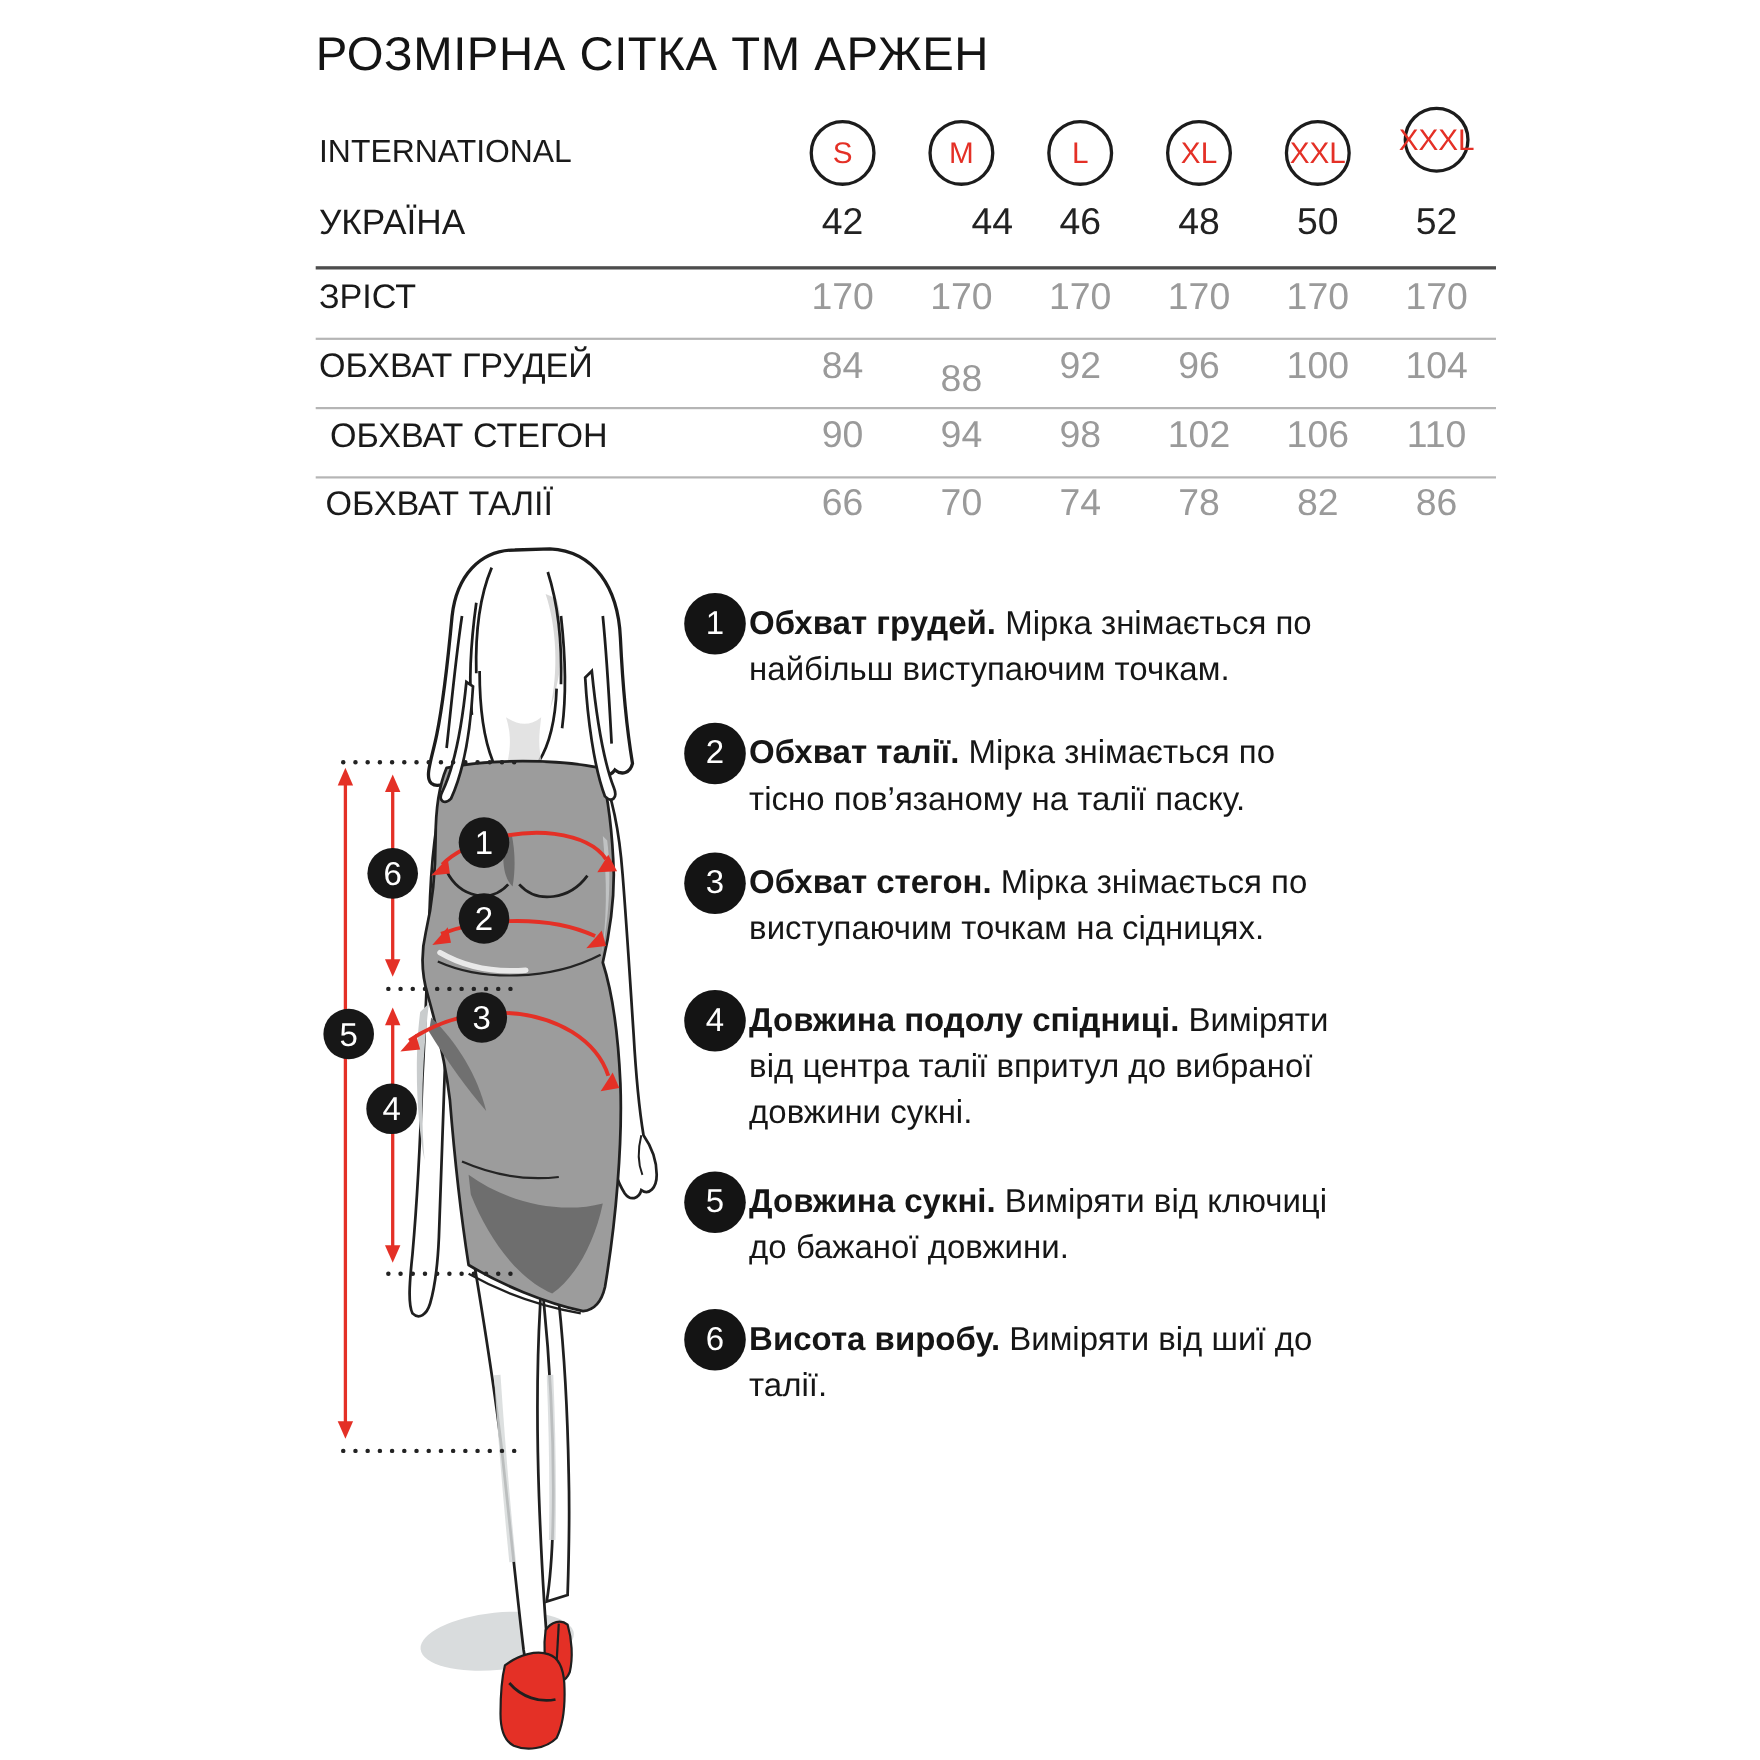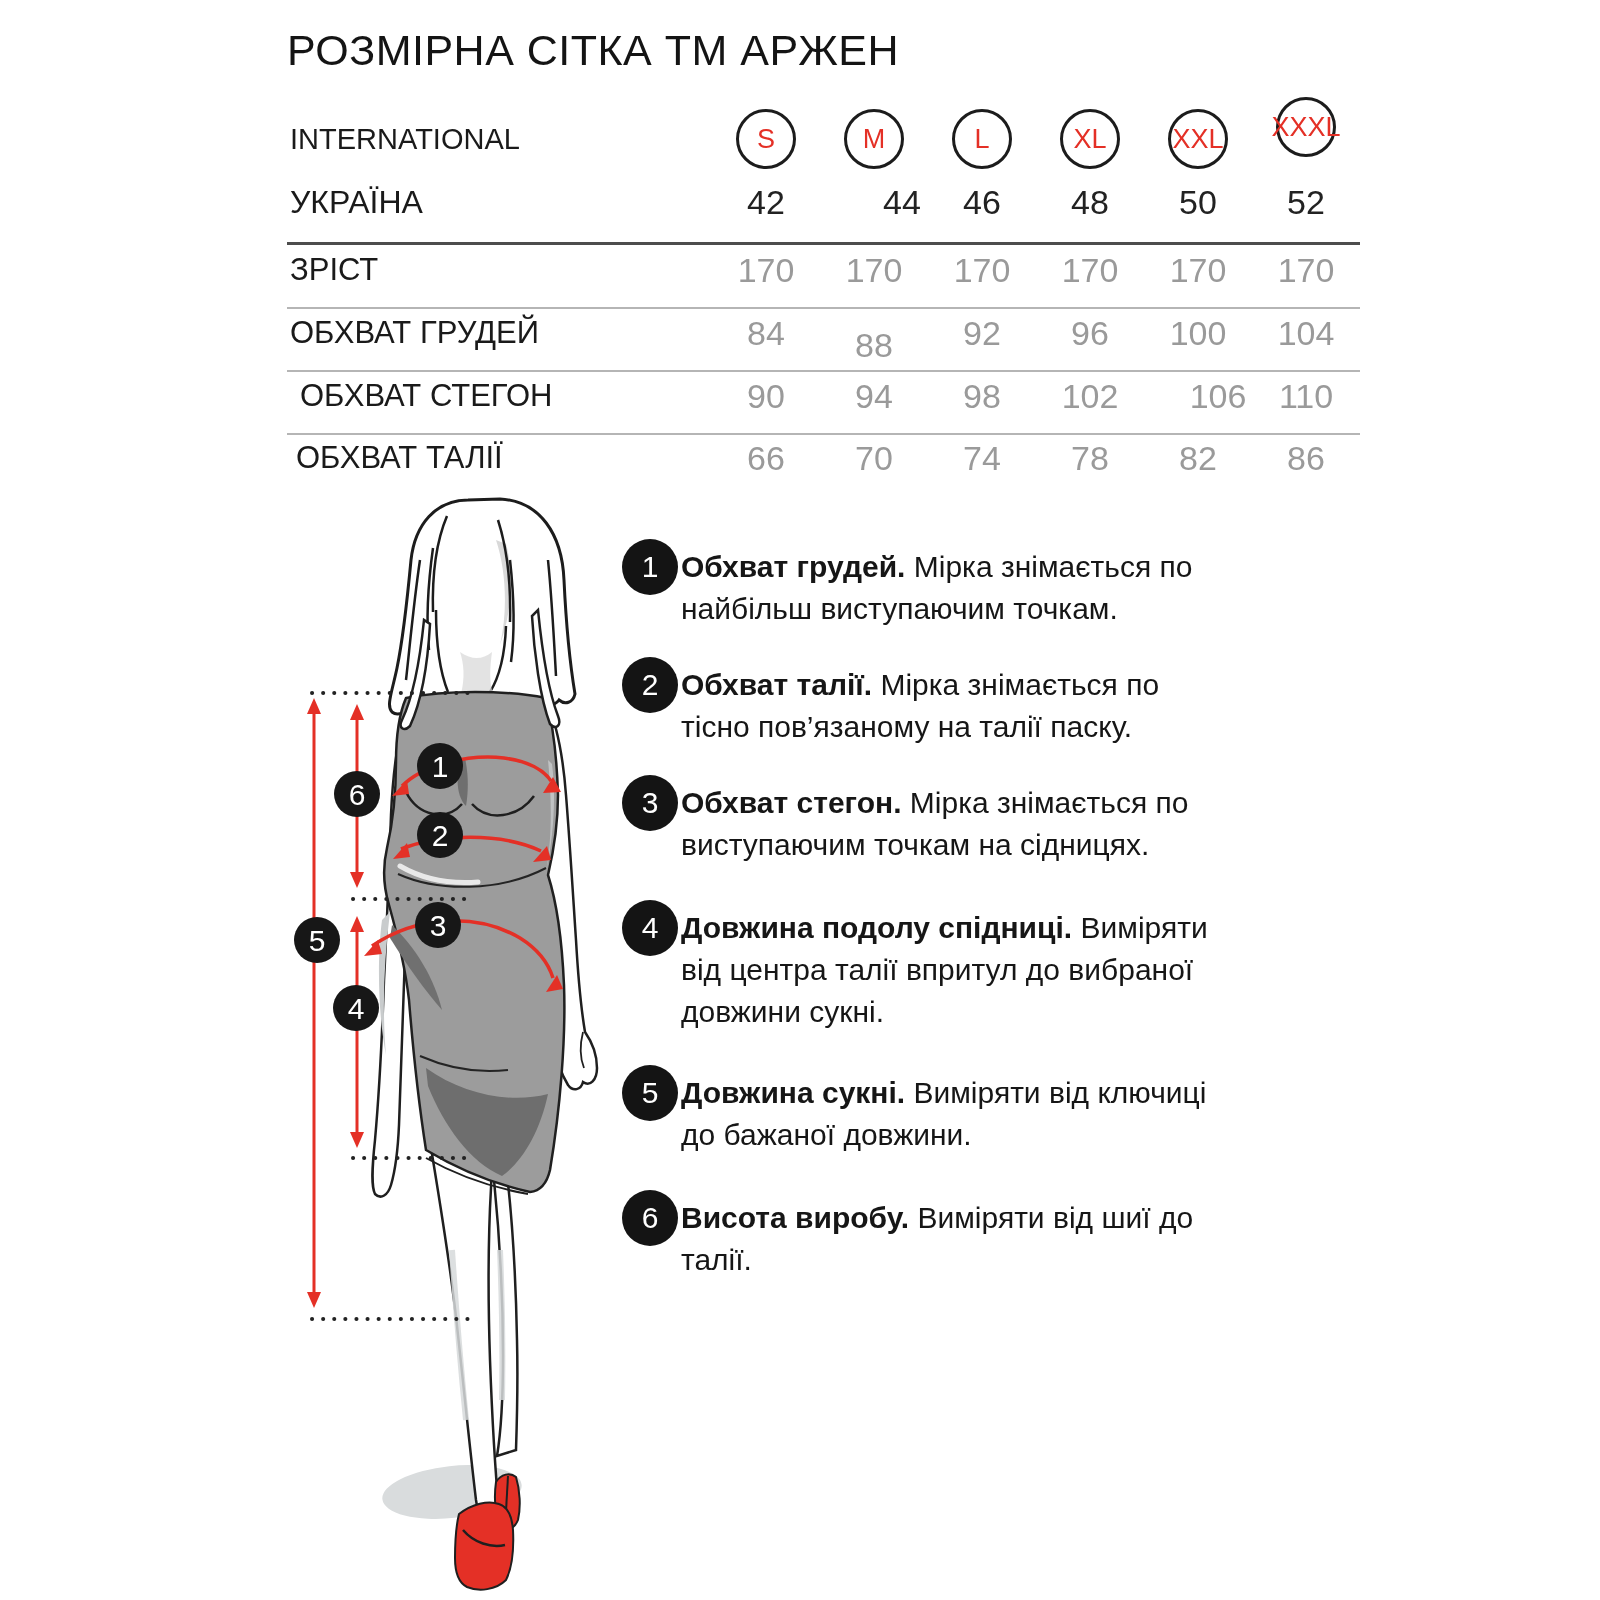--- a/index.html
+++ b/index.html
@@ -83,21 +83,21 @@
       <div class="cell val" style="left: 874px; top: 333px; margin-top: 12px;">88</div>
       <div class="cell val" style="left: 982px; top: 333px;">92</div>
       <div class="cell val" style="left: 1090px; top: 333px;">96</div>
       <div class="cell val" style="left: 1198px; top: 333px;">100</div>
       <div class="cell val" style="left: 1306px; top: 333px;">104</div>
       <div class="tbl-label row-label" style="left: 300px; top: 396px;">ОБХВАТ СТЕГОН</div>
       <div class="cell val" style="left: 766px; top: 396px;">90</div>
       <div class="cell val" style="left: 874px; top: 396px;">94</div>
       <div class="cell val" style="left: 982px; top: 396px;">98</div>
       <div class="cell val" style="left: 1090px; top: 396px;">102</div>
-      <div class="cell val" style="left: 1198px; top: 396px; margin-left: 20px;">106</div>
+      <div class="cell val" style="left: 1198px; top: 396px;">106</div>
       <div class="cell val" style="left: 1306px; top: 396px;">110</div>
       <div class="tbl-label row-label" style="left: 296px; top: 458px;">ОБХВАТ ТАЛІЇ</div>
       <div class="cell val" style="left: 766px; top: 458px;">66</div>
       <div class="cell val" style="left: 874px; top: 458px;">70</div>
       <div class="cell val" style="left: 982px; top: 458px;">74</div>
       <div class="cell val" style="left: 1090px; top: 458px;">78</div>
       <div class="cell val" style="left: 1198px; top: 458px;">82</div>
       <div class="cell val" style="left: 1306px; top: 458px;">86</div>
     </div>
 

